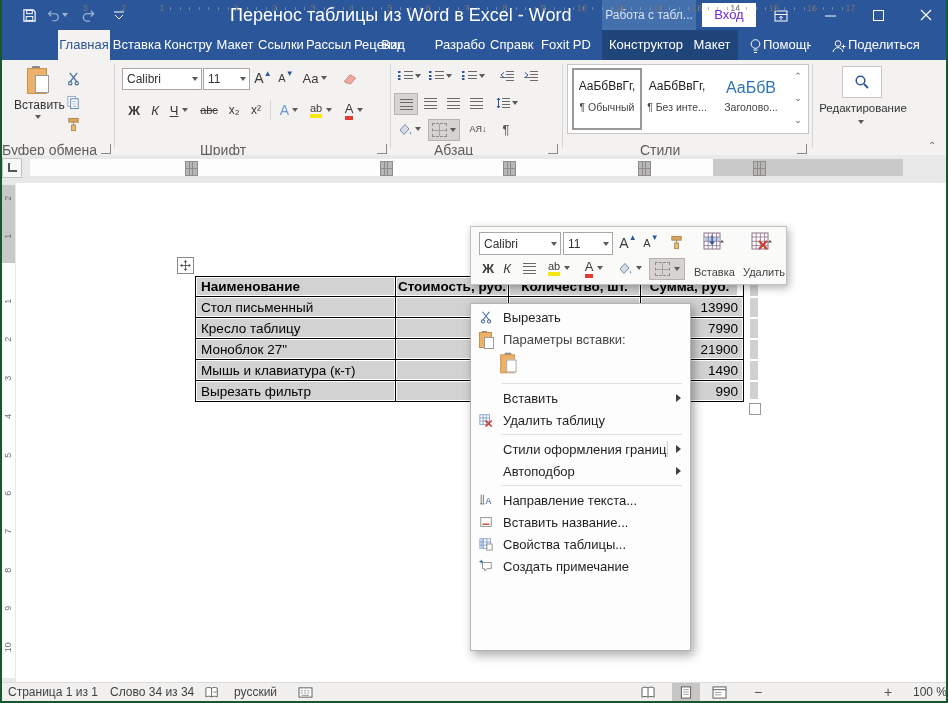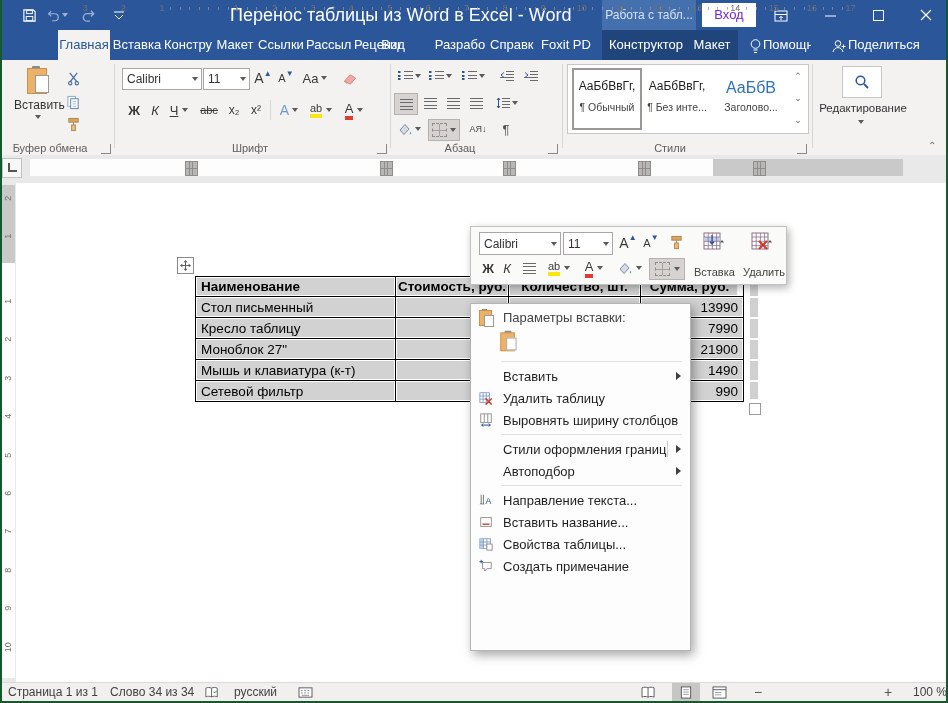--- a/index.html
+++ b/index.html
@@ -18,21 +18,21 @@
   
   .tabrow{left:0;top:30px;width:948px;height:30px;background:#2b579a;}
   .ctxdark{left:602px;top:30px;width:136px;height:30px;background:#20457a;}
   .tab{top:30px;height:30px;line-height:30px;text-align:center;color:#fff;font-size:13px;
        overflow:hidden;white-space:nowrap;}
   .tab.active{background:#f3f2f1;color:#2b579a;}
   .assist{top:30px;height:30px;line-height:30px;color:#fff;font-size:13px;white-space:nowrap;}
   
   .ribbon{left:0;top:60px;width:948px;height:95px;background:#f3f2f1;border-bottom:1px solid #d2d0ce;}
   .gsep{top:64px;width:1px;height:84px;background:#d8d6d4;}
-  .glabel{top:142px;font-size:11px;color:#5f5d5b;text-align:center;white-space:nowrap;}
+  .glabel{top:142px;font-size:14px;color:#5f5d5b;white-space:nowrap;}
   .launcher{top:144px;width:9px;height:9px;border-right:1px solid #8a8886;border-bottom:1px solid #8a8886;}
   .rbtn{display:flex;align-items:center;justify-content:center;color:#3b3a39;}
   .combo{background:#fff;border:1px solid #aaa8a6;font-size:12px;color:#333;display:flex;align-items:center;}
   .combo .txt{flex:1;padding-left:4px;overflow:hidden;white-space:nowrap;}
   .caret{width:0;height:0;border-left:3.5px solid transparent;border-right:3.5px solid transparent;border-top:4px solid #5a5a5a;}
   .carespace{width:12px;display:flex;align-items:center;justify-content:center;}
   .sel{background:#d6d3d1;border:1px solid #b5b2b0;}
   .lines{width:13px;height:11px;background:repeating-linear-gradient(to bottom,#6a6a6a 0 1px,transparent 1px 3.3px);}
   .listico{width:15px;height:11px;background:
      repeating-linear-gradient(to bottom,#6a6a6a 0 1px,transparent 1px 3.6px) 6px 0/9px 9px no-repeat,
@@ -343,21 +343,21 @@
     <span class="caret" style="margin-left:2px;"></span>
   </div>
   <div class="abs rbtn sel" style="left:428px;top:119px;width:30px;height:20px;">
     <span class="gridico"></span>
       <span class="caret" style="margin-left:3px;"></span>
   </div>
   <div class="abs rbtn" style="left:466px;top:119px;width:24px;height:20px;font-size:9px;color:#444;">
     <span>АЯ↓</span>
   </div>
   <div class="abs rbtn" style="left:496px;top:119px;width:20px;height:20px;font-size:13px;color:#555;">¶</div>
-  <div class="abs glabel" style="left:410px;width:100px;">Абзац</div>
+  <div class="abs glabel" style="left:434px;width:100px;">Абзац</div>
   <div class="abs launcher" style="left:548px;"></div>
   <div class="abs gsep" style="left:562px;"></div>
 
   <div class="abs stylebox" style="left:567px;top:64px;width:240px;height:68px;"></div>
   <div class="abs styleitem" style="left:572px;width:66px;border:2px solid #9a9896;">
     <div class="prev">АаБбВвГг,</div>
     <div class="nm">¶ Обычный</div>
   </div>
   <div class="abs styleitem" style="left:644px;width:66px;padding-top:2px;">
     <div class="prev">АаБбВвГг,</div>
@@ -479,21 +479,21 @@
         <div class="tc c3"></div>
         <div class="tc c4">21900</div>
       </div>
         <div class="trow">
         <div class="tc c1">Мышь и клавиатура (к-т)</div>
         <div class="tc c2"></div>
         <div class="tc c3"></div>
         <div class="tc c4">1490</div>
       </div>
         <div class="trow">
-        <div class="tc c1">Сетевой фильтр</div>
+        <div class="tc c1">Вырезать фильтр</div>
         <div class="tc c2"></div>
         <div class="tc c3"></div>
         <div class="tc c4">990</div>
       </div>
       </div>
   </div>
   <div class="abs selstrip"></div>
   <div class="abs" style="left:749px;top:403px;width:10px;height:10px;border:1px solid #9a9a9a;background:#fff;"></div>
 
   <div class="abs minitb">
@@ -559,20 +559,30 @@
           <path d="M8 9l8 8M16 9l-8 8" stroke="#d03a2b" stroke-width="2"></path>
           <path d="M19 8l2 2.5h-4z" fill="#555"></path>
         </svg>
       <div class="mtlabel" style="left:4px;top:36px;">Удалить</div>
     </div>
   </div>
 
   <div class="abs cmenu">
     <div class="mi">
       <span class="ic">
+        <svg width="14" height="14" viewBox="0 0 16 16">
+            <path d="M4 2l8 10M12 2 4 12" stroke="#4a6fa5" stroke-width="1.3" fill="none"></path>
+            <circle cx="4.5" cy="13" r="1.8" fill="none" stroke="#4a6fa5" stroke-width="1.2"></circle>
+            <circle cx="11.5" cy="13" r="1.8" fill="none" stroke="#4a6fa5" stroke-width="1.2"></circle>
+          </svg>
+      </span>
+      <span class="lbl">Вырезать</span>
+    </div>
+    <div class="mi">
+      <span class="ic">
         <span class="clipsm">
             <span class="clip"></span>
             <span class="body"></span>
             <span class="page"></span>
           </span>
       </span>
       <span class="lbl" style="color:#444;">Параметры вставки:</span>
     </div>
     <div class="thumbrow">
       <span style="margin-left:28px;display:inline-block;">
@@ -589,31 +599,20 @@
     </div>
     <div class="mi">
       <span class="ic">
         <svg width="14" height="14" viewBox="0 0 16 16">
             <rect x="1" y="2" width="11" height="11" fill="#fff" stroke="#7e9cc4"></rect>
             <path d="M1 5.7h11M1 9.3h11M4.7 2v11M8.3 2v11" stroke="#7e9cc4"></path>
             <path d="M7.5 8.5l7 7M14.5 8.5l-7 7" stroke="#cf3a2a" stroke-width="1.8"></path>
           </svg>
       </span>
       <span class="lbl">Удалить таблицу</span>
-    </div>
-    <div class="mi">
-      <span class="ic">
-        <svg width="14" height="14" viewBox="0 0 16 16">
-            <rect x="2" y="1" width="12" height="10" fill="#fff" stroke="#8a8886"></rect>
-            <path d="M6 1v10M10 1v10" stroke="#8a8886"></path>
-            <path d="M3 13.8h10" stroke="#2b579a" stroke-width="1.2"></path>
-            <path d="M5 12.2 3 13.8l2 1.6M11 12.2l2 1.6-2 1.6" fill="none" stroke="#2b579a" stroke-width="1.1"></path>
-          </svg>
-      </span>
-      <span class="lbl">Выровнять ширину столбцов</span>
     </div>
     <div class="msep"></div>
     <div class="mi">
       <span class="ic"></span>
       <span class="lbl">Стили оформления границ</span>
       <span class="subdiv"></span>
       <span class="sub"></span>
     </div>
     <div class="mi">
       <span class="ic"></span>

